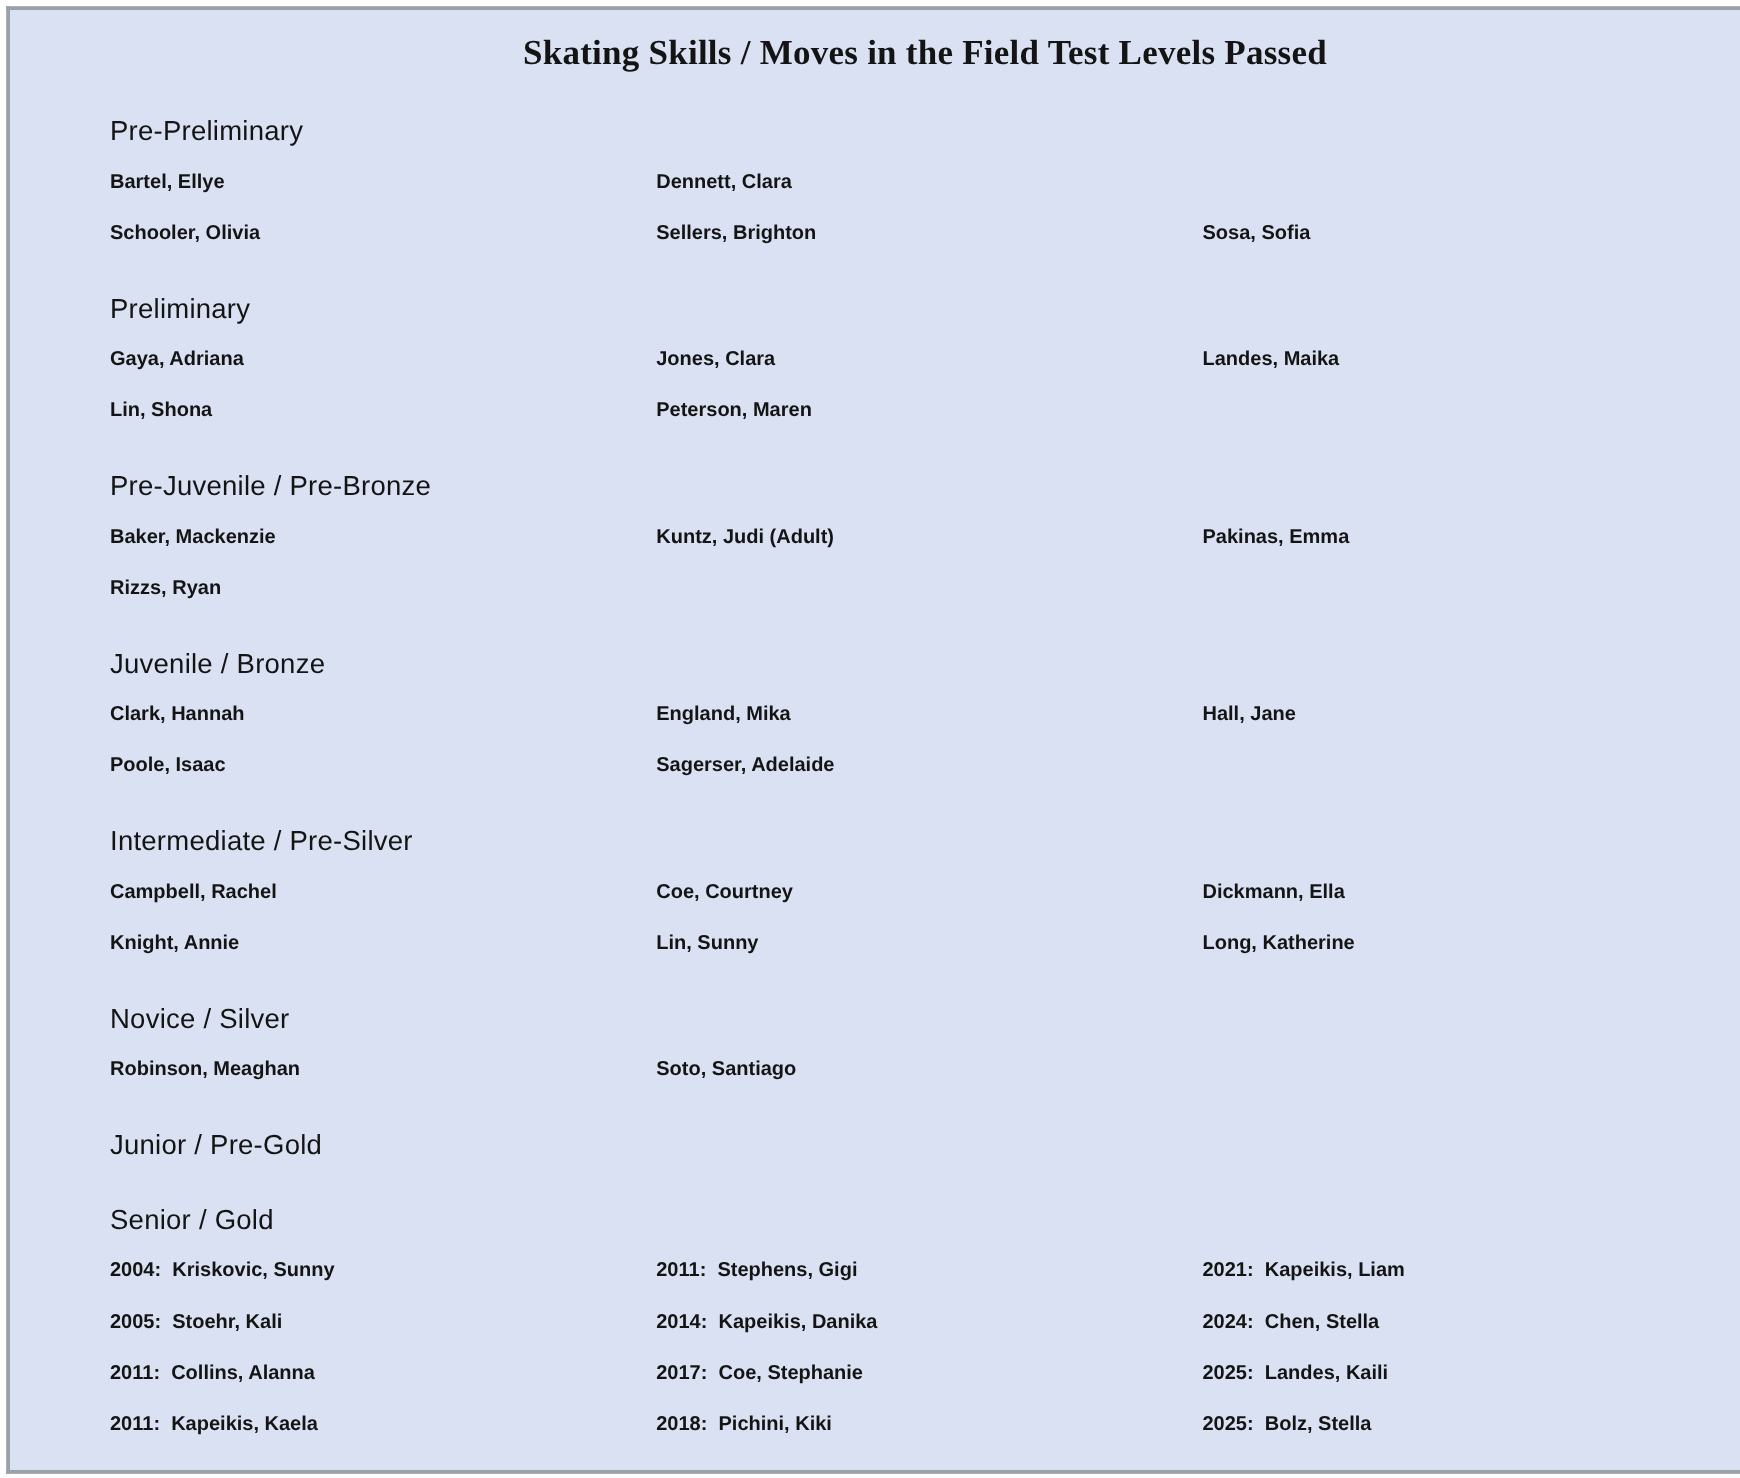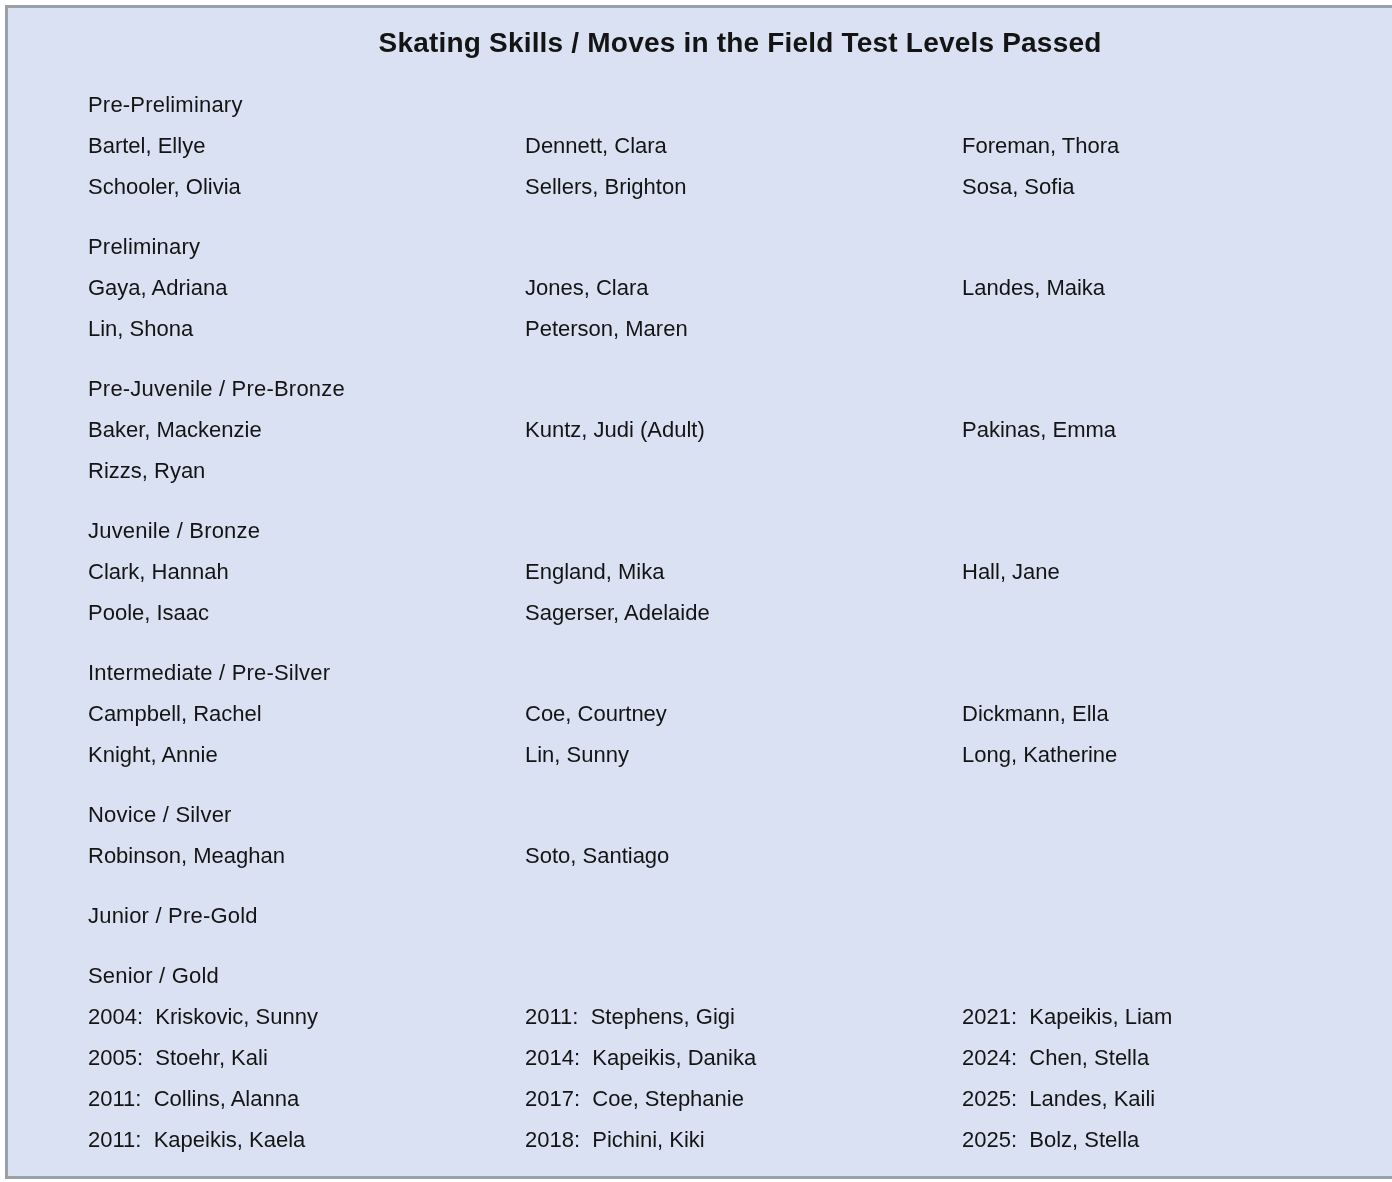--- a/index.html
+++ b/index.html
@@ -34,54 +34,54 @@
     padding: 15px 0 0 80px;
     overflow: hidden;
   }
   .title {
     text-align: center;
     font-size: 28px;
     font-weight: 700;
     line-height: 40px;
     letter-spacing: 0.2px;
     margin-bottom: 21px;
+    font-family: Liberation Serif, serif;
   }
   .section {
     margin-bottom: 19px;
   }
   .heading {
     font-size: 22px;
     font-weight: 400;
     line-height: 41px;
     letter-spacing: 0.2px;
   }
   .row {
     display: grid;
     grid-template-columns: 437px 437px auto;
   }
   .cell {
-    font-size: 22px;
-    font-weight: 400;
+    font-size: 16px;
+    font-weight: 700;
     line-height: 41px;
     white-space: pre;
   }
 </style>
 </head>
 <body>
 
 <div class="page">
   <div class="panel">
     <div class="title">Skating Skills / Moves in the Field Test Levels Passed</div>
     <div id="sections">
         <div class="section">
           <div class="heading">Pre-Preliminary</div>
           <div class="row">
             <div class="cell">Bartel, Ellye</div>
             <div class="cell">Dennett, Clara</div>
-            <div class="cell">Foreman, Thora</div>
           </div>
           <div class="row">
             <div class="cell">Schooler, Olivia</div>
             <div class="cell">Sellers, Brighton</div>
             <div class="cell">Sosa, Sofia</div>
           </div>
         </div>
         <div class="section">
           <div class="heading">Preliminary</div>
           <div class="row">

